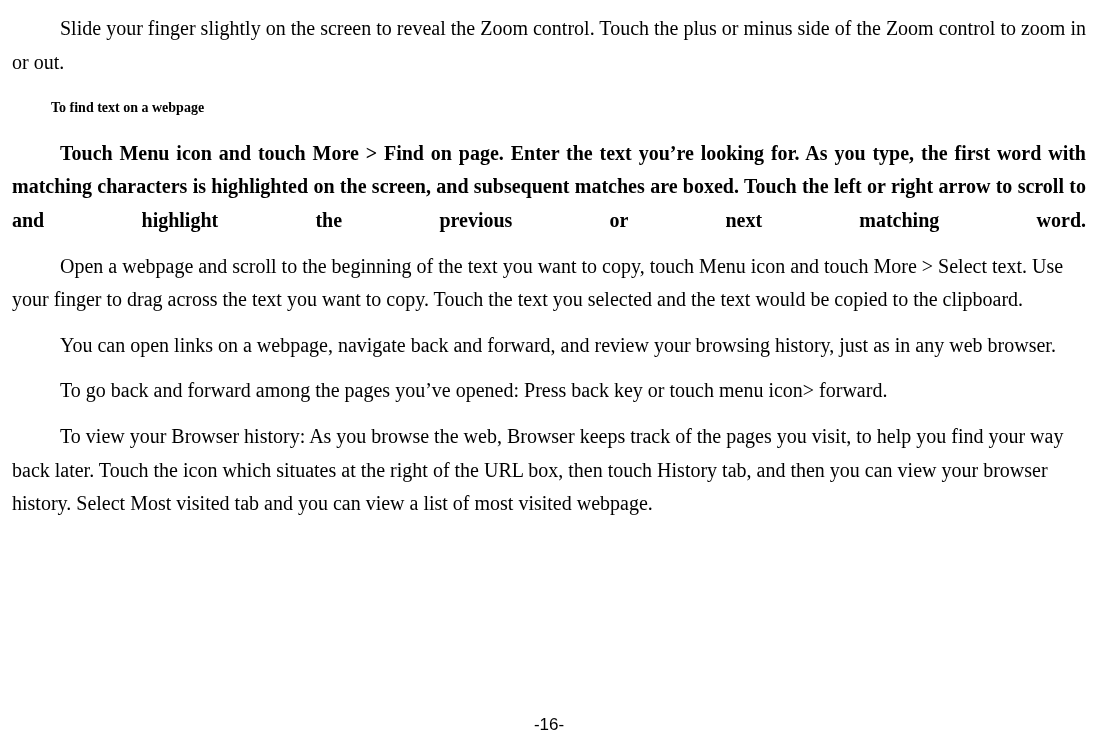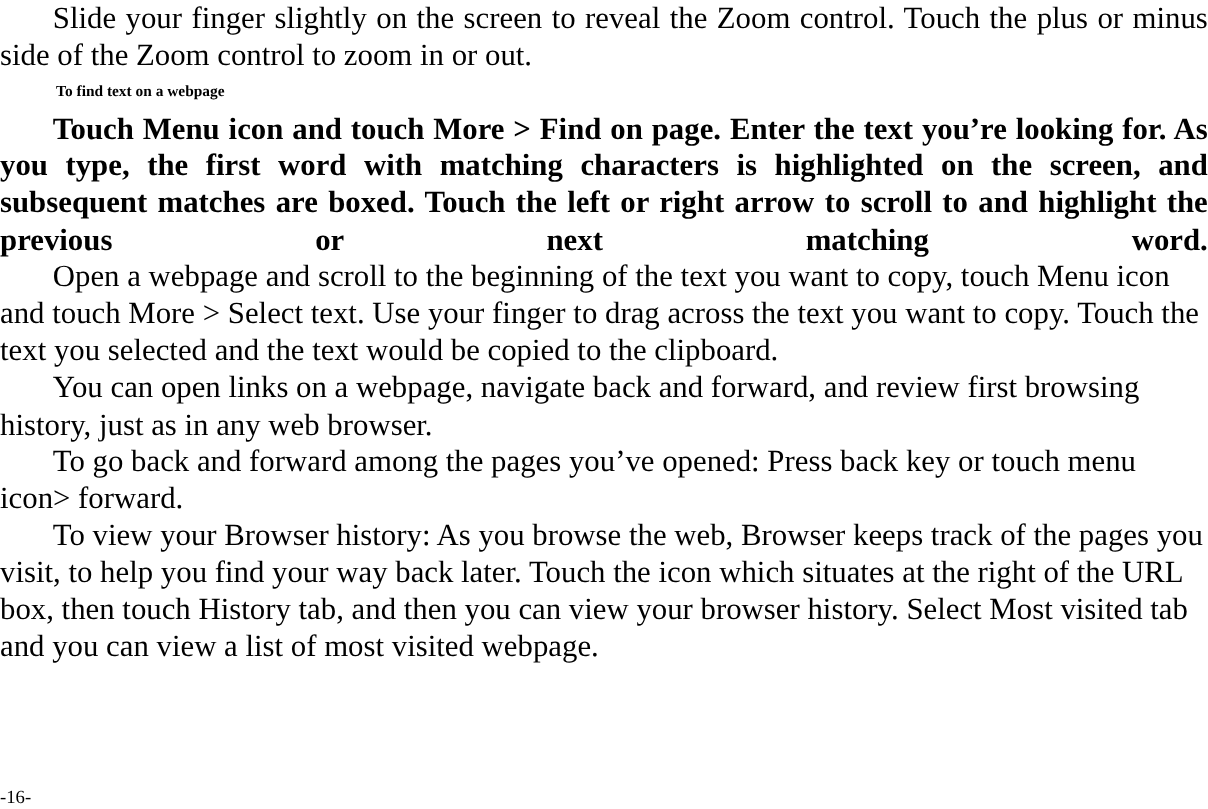--- a/index.html
+++ b/index.html
@@ -18,22 +18,22 @@
     background: #ffffff;
     overflow: hidden;
   }
   .content {
     position: absolute;
     left: 0;
     top: 0;
     width: 1098px;
   }
   .para {
-    margin: 0;
-    font-size: 28px;
+    margin: 12px;
+    font-size: 20px;
     line-height: 33.6px;
     text-indent: 48px;
     text-align: left;
     letter-spacing: 0;
     word-spacing: 0;
     -webkit-hyphens: none;
     hyphens: none;
   }
   .para.justify {
     text-align: justify;
@@ -50,43 +50,44 @@
     line-height: 33.6px;
     font-weight: bold;
     text-indent: 51px;
     text-align: left;
   }
   .footer {
     position: absolute;
     left: 0;
     top: 714px;
     width: 1098px;
+    text-align: center;
     font-size: 17px;
     line-height: 21px;
-    font-family: Liberation Serif, serif;
+    font-family: Liberation Sans, sans-serif;
   }
 </style>
 </head>
 <body>
 
 <div class="page">
 
   <div class="content">
 
     <p class="para justify">Slide your finger slightly on the screen to reveal the Zoom control. Touch the plus or minus side of the Zoom control to zoom in or out.</p>
 
     <p class="heading">To find text on a webpage</p>
 
     <p class="para justify-all">Touch Menu icon and touch More &gt; Find on page. Enter the text you’re looking for. As you type, the first word with matching characters is highlighted on the screen, and subsequent matches are boxed. Touch the left or right arrow to scroll to and highlight the previous or next matching word.</p>
 
 
     <p class="para">Open a webpage and scroll to the beginning of the text you want to copy, touch Menu icon and touch More &gt; Select text. Use your finger to drag across the text you want to copy. Touch the text you selected and the text would be copied to the clipboard.</p>
 
 
-    <p class="para">You can open links on a webpage, navigate back and forward, and review first browsing history, just as in any web browser.</p>
+    <p class="para">You can open links on a webpage, navigate back and forward, and review your browsing history, just as in any web browser.</p>
 
 
     <p class="para">To go back and forward among the pages you’ve opened: Press back key or touch menu icon&gt; forward.</p>
 
     <p class="para">To view your Browser history: As you browse the web, Browser keeps track of the pages you visit, to help you find your way back later. Touch the icon which situates at the right of the URL box, then touch History tab, and then you can view your browser history. Select Most visited tab and you can view a list of most visited webpage.</p>
 
 
   </div>
 
   <div class="footer">-16-</div>

